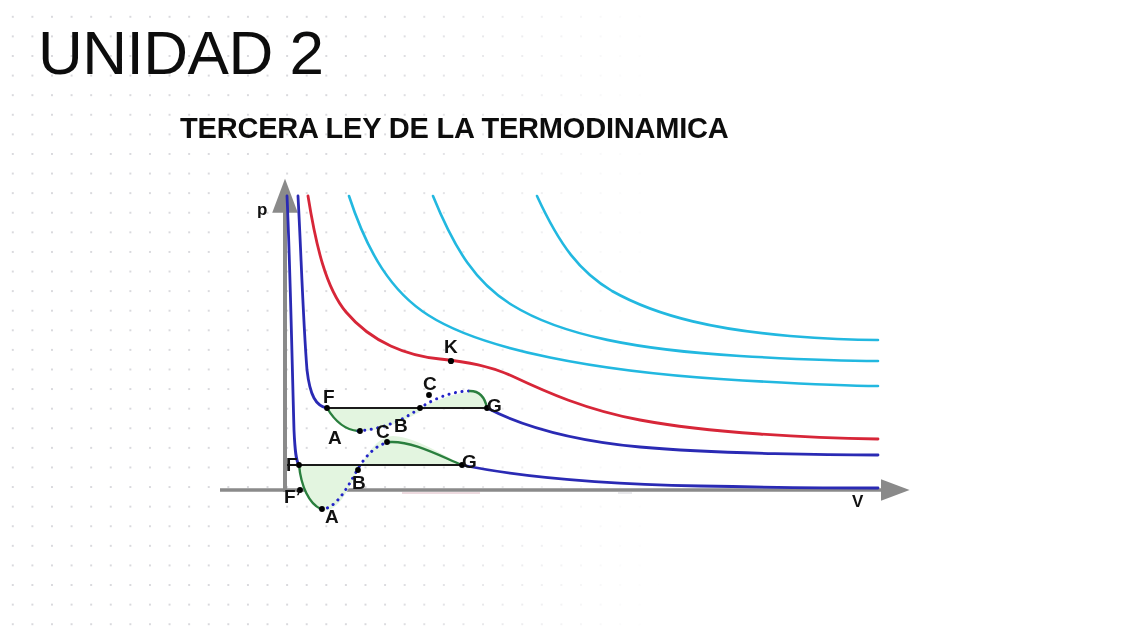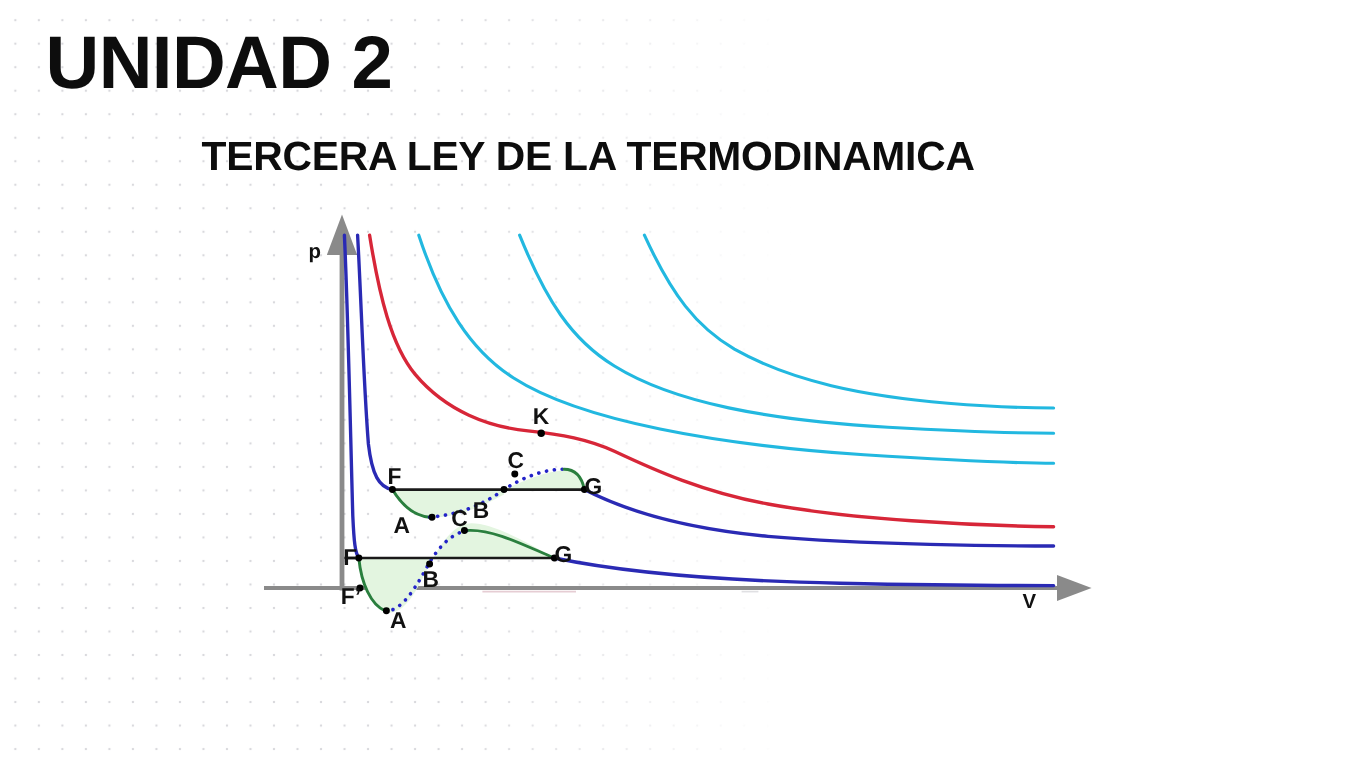--- a/index.html
+++ b/index.html
@@ -15,27 +15,27 @@
     background-image:radial-gradient(circle, #d9d9dd 1.15px, rgba(255,255,255,0) 1.3px);
     background-size:19.6px 19.6px;
     background-position:3px 7px;
     -webkit-mask-image:linear-gradient(to right,#000 0px,#000 370px,rgba(0,0,0,.55) 500px,rgba(0,0,0,.18) 600px,rgba(0,0,0,0) 660px);
     mask-image:linear-gradient(to right,#000 0px,#000 370px,rgba(0,0,0,.55) 500px,rgba(0,0,0,.18) 600px,rgba(0,0,0,0) 660px);
     pointer-events:none;
   }
   #title-block{position:absolute;left:0;top:0;width:1138px;}
   #slide-title{
     position:absolute;left:38px;top:22px;
-    font-size:62px;font-weight:bold;color:#0d0d0d;
+    font-size:62px;font-weight:normal;color:#0d0d0d;
     letter-spacing:-0.5px;line-height:1;
     font-family:"Liberation Sans",sans-serif;
   }
   #slide-subtitle{
-    position:absolute;left:168px;top:114px;
-    font-size:34px;font-weight:bold;color:#0d0d0d;
+    position:absolute;left:180px;top:114px;
+    font-size:29px;font-weight:bold;color:#0d0d0d;
     letter-spacing:-0.2px;line-height:1;
     font-family:"Liberation Sans",sans-serif;
   }
   #chart-wrap{position:absolute;left:0px;top:0px;width:1138px;height:640px;}
   #pv-svg{display:block;}
   .axis-letter{
     font-family:"Liberation Sans",sans-serif;
     font-weight:bold;font-size:17px;fill:#111111;
   }
   .pt-letter{

